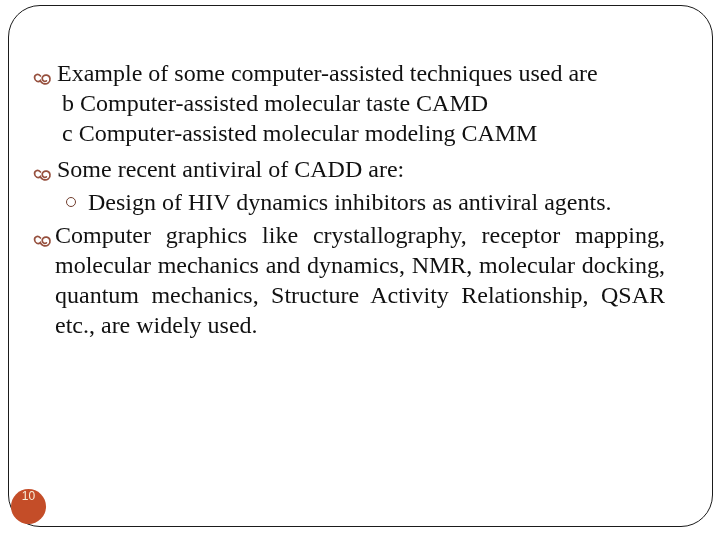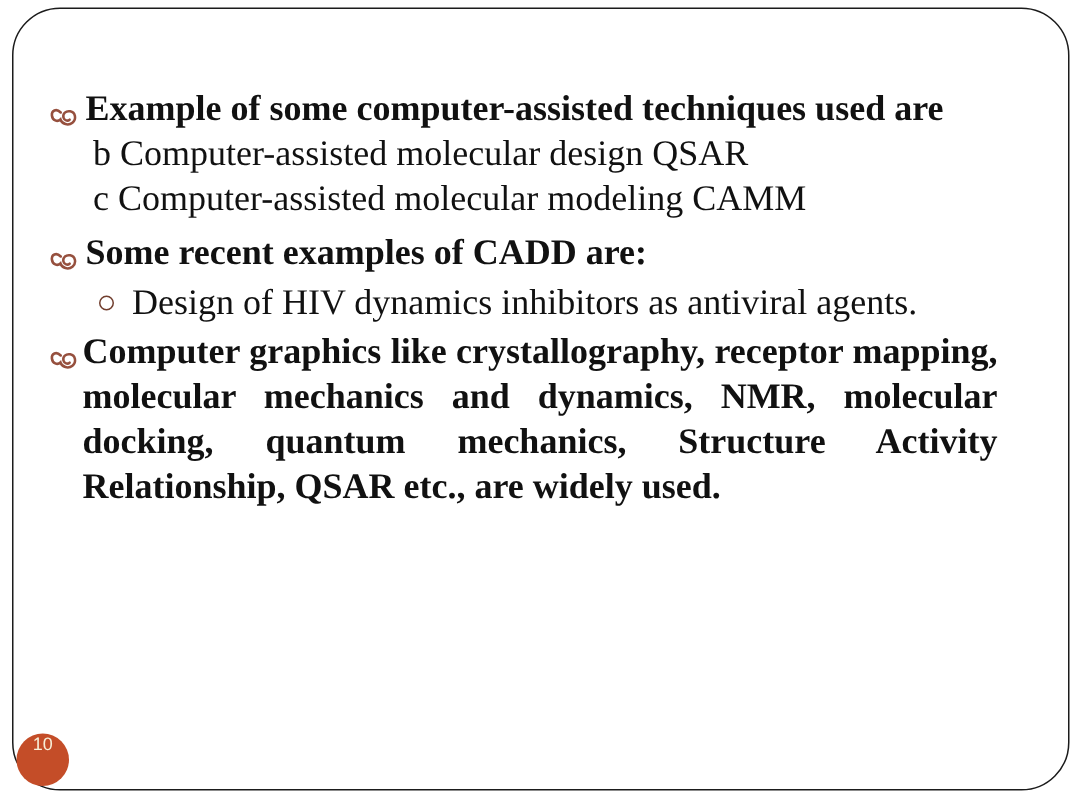--- a/index.html
+++ b/index.html
@@ -33,21 +33,20 @@
     top: 58px;
     width: 632px;
     color: #111111;
     font-size: 24px;
     line-height: 30px;
   }
   
   .p1 {
     position: relative;
     padding-left: 24px;
-    font-weight: bold;
   }
   .p1 .orn {
     position: absolute;
     left: 0;
     top: 7px;
     width: 20px;
     height: 16px;
   }
   
   .plain {
@@ -107,33 +106,33 @@
     <div class="p1">
       <span class="orn">
         <svg width="20" height="16" viewBox="0 0 20 16" fill="none" xmlns="http://www.w3.org/2000/svg">
           <path d="M7.5,4 C4.5,1 1.2,2.8 1.6,6 C2,9.3 5.3,10.6 7.3,8.6 C8.2,11.8 12.6,13 15.3,10.8 C18.2,8.4 17.3,3.8 13.8,3.2 C10.9,2.7 8.7,4.8 9.3,7.3 C9.8,9.3 12,10 13.4,8.8" stroke="#96503E" stroke-width="1.7" stroke-linecap="round"></path>
         </svg>
       </span>
       <span>Example of some computer-assisted techniques used are</span>
     </div>
 
     <div class="plain">
-      <span>b Computer-assisted molecular design QSAR</span>
+      <span>b Computer-assisted molecular taste CAMD</span>
     </div>
     <div class="plain">
       <span>c Computer-assisted molecular modeling CAMM</span>
     </div>
 
     <div class="p1 mt6">
       <span class="orn">
         <svg width="20" height="16" viewBox="0 0 20 16" fill="none" xmlns="http://www.w3.org/2000/svg">
           <path d="M7.5,4 C4.5,1 1.2,2.8 1.6,6 C2,9.3 5.3,10.6 7.3,8.6 C8.2,11.8 12.6,13 15.3,10.8 C18.2,8.4 17.3,3.8 13.8,3.2 C10.9,2.7 8.7,4.8 9.3,7.3 C9.8,9.3 12,10 13.4,8.8" stroke="#96503E" stroke-width="1.7" stroke-linecap="round"></path>
         </svg>
       </span>
-      <span>Some recent examples of CADD are:</span>
+      <span>Some recent antiviral of CADD are:</span>
     </div>
 
 
     <div class="p2 mt3">
       <span class="oball"></span>
       <span>Design of HIV dynamics inhibitors as antiviral agents.</span>
     </div>
 
 
     <div class="p1 justify last-para mt5">

